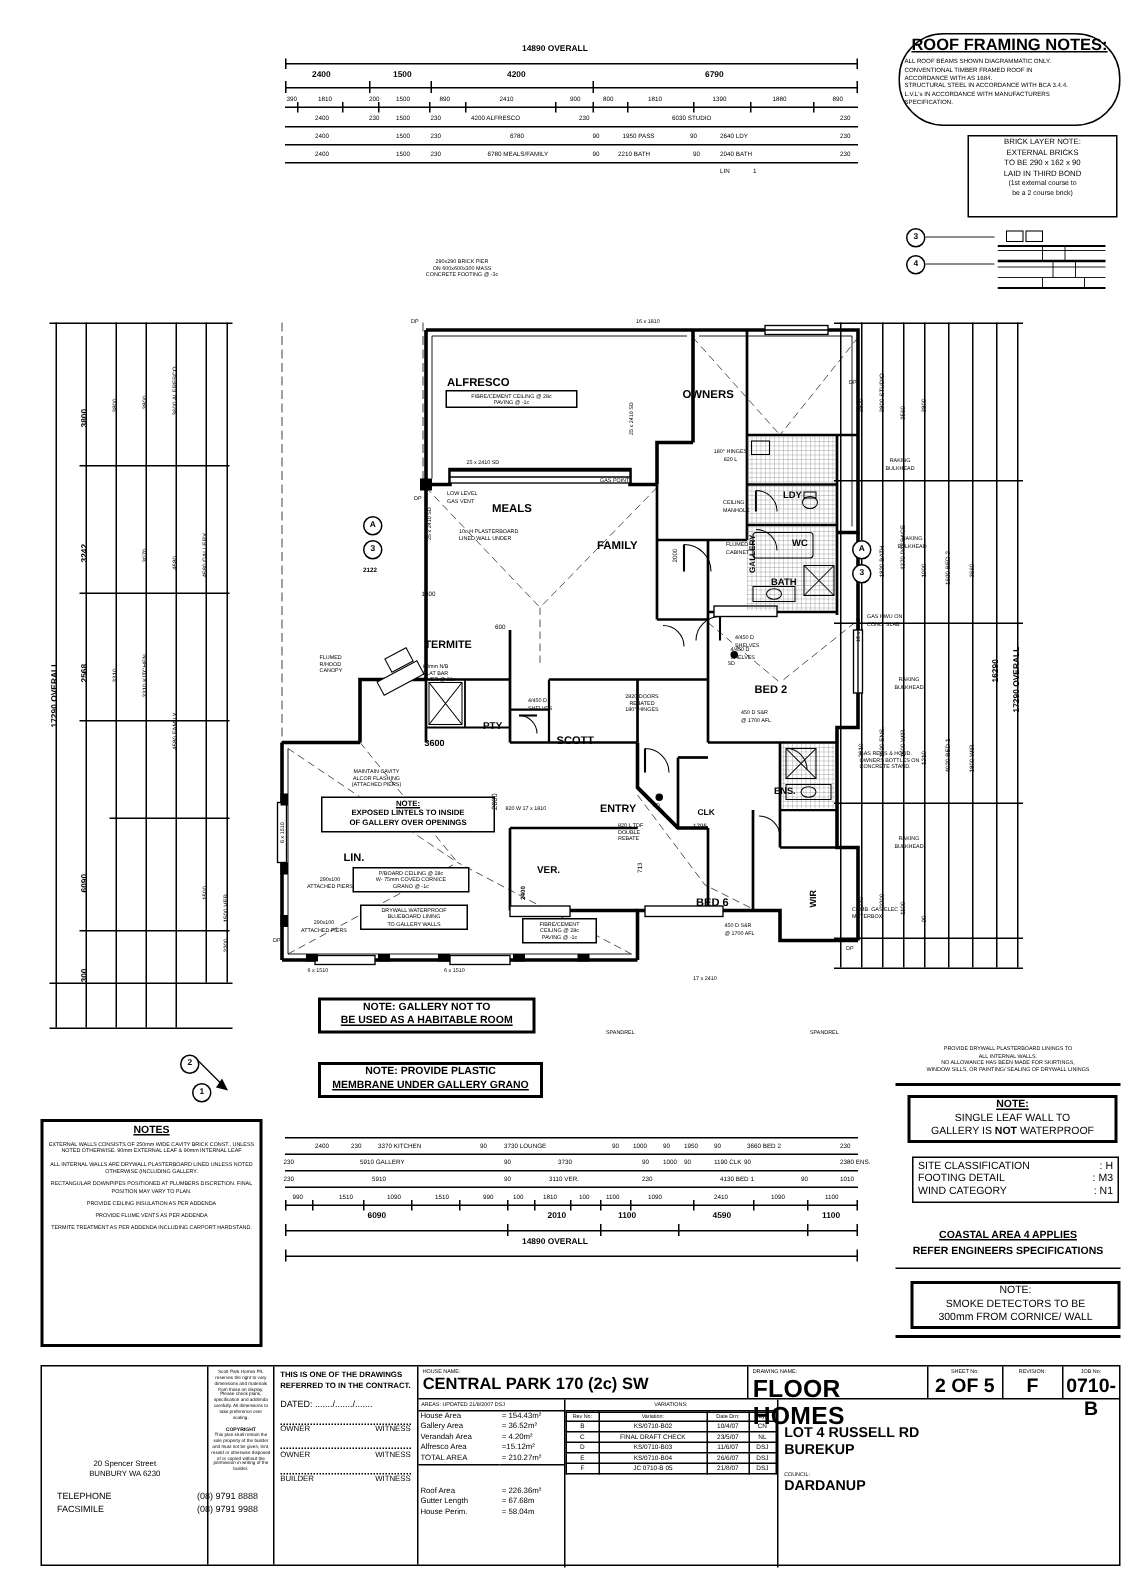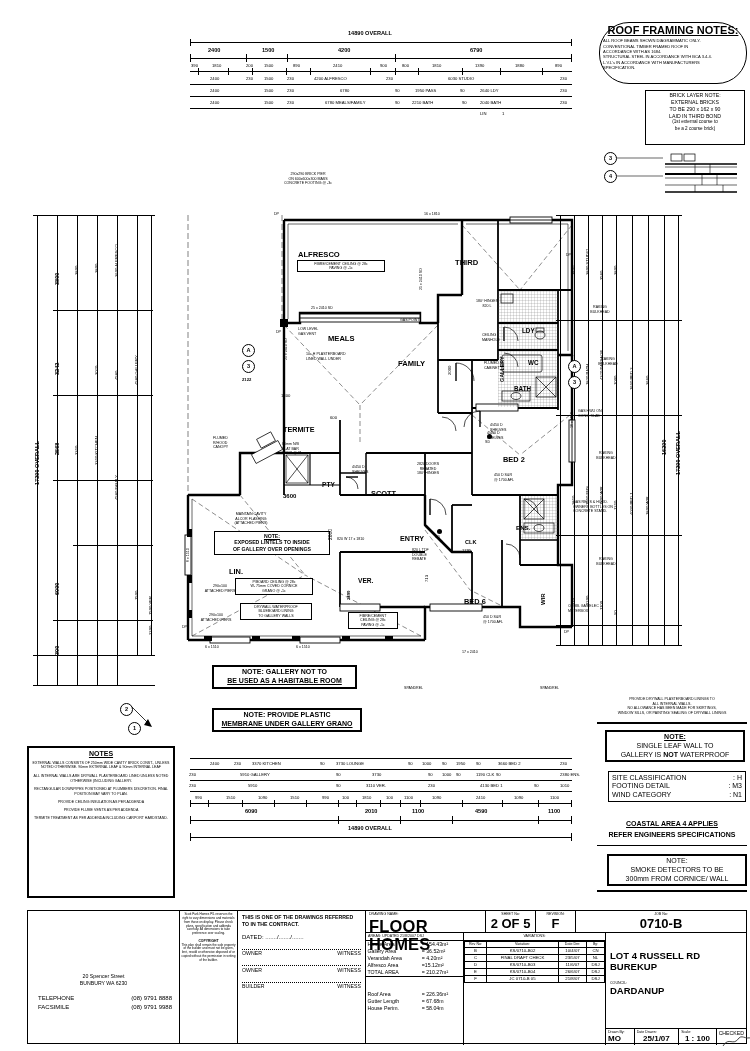--- a/index.html
+++ b/index.html
@@ -470,21 +470,21 @@
         <rect x="7" y="415" width="5" height="8"></rect>
       </g>
 
       <g fill="#000">
           <rect x="100" y="124" width="8" height="8"></rect>
         </g>
     </svg>
   </div>
 
   <div class="room-label" style="left:298px; top:250px; font-size:7.6px;">ALFRESCO</div>
-  <div class="room-label" style="left:455px; top:258px; font-size:7.6px;">THIRD</div>
+  <div class="room-label" style="left:455px; top:258px; font-size:7.6px;">OWNERS</div>
   <div class="room-label" style="left:328px; top:334px; font-size:7.6px;">MEALS</div>
   <div class="room-label" style="left:398px; top:359px; font-size:7.6px;">FAMILY</div>
   <div class="room-label" style="left:522px; top:327px; font-size:6.3px;">LDY</div>
   <div class="room-label" style="left:528px; top:359px; font-size:6.3px;">WC</div>
   <div class="room-label" style="left:514px; top:385px; font-size:6.3px;">BATH</div>
   <div class="room-label" style="left:283px; top:425px; font-size:7.2px;">TERMITE</div>
   <div class="room-label" style="left:322px; top:481px; font-size:6.6px;">PTY</div>
   <div class="room-label" style="left:371px; top:489px; font-size:7.4px;">SCOTT</div>
   <div class="room-label" style="left:503px; top:455px; font-size:7.4px;">BED 2</div>
   <div class="room-label" style="left:465px; top:539px; font-size:5.6px;">CLK</div>
@@ -873,20 +873,24 @@
           <div style="display:flex; justify-content:space-between; border-top:0.7px dotted #000; padding-top:0.5px; margin-top:8px;">
             <span class="t5">BUILDER</span>
             <span class="t5">WITNESS</span>
           </div>
         </div>
       </div>
 
       <div style="flex:1; position:relative;">
 
         <div style="display:flex; border-bottom:1.2px solid #000; height:22px;">
+          <div style="width:220px; border-right:1.2px solid #000; padding:1px 3px;">
+            <div class="tiny">HOUSE NAME:</div>
+            <div class="t11 b">CENTRAL PARK 170 (2c) SW</div>
+          </div>
           <div style="width:120px; border-right:1.2px solid #000; padding:1px 3px;">
             <div class="tiny">DRAWING NAME:</div>
             <div class="t16 b" style="letter-spacing:0.2px;">FLOOR HOMES</div>
           </div>
           <div style="width:50px; border-right:1.2px solid #000; padding:1px 2px; text-align:center;">
             <div class="tiny">SHEET No:</div>
             <div class="t13 b">2 OF 5</div>
           </div>
           <div style="width:40px; border-right:1.2px solid #000; padding:1px 2px; text-align:center;">
             <div class="tiny">REVISION:</div>
@@ -983,41 +987,20 @@
             </tbody>
               </table>
           </div>
 
           <div style="flex:1; position:relative; padding:3px 4px;">
             <div class="t9 b" style="margin-top:14px;">LOT 4 RUSSELL RD</div>
             <div class="t9 b">BUREKUP</div>
             <div class="tiny" style="margin-top:8px;">COUNCIL:</div>
             <div class="t9 b">DARDANUP</div>
 
-            <div style="position:absolute; left:0; bottom:0; width:100%; display:flex; border-top:1.2px solid #000;">
-              <div style="width:32px; border-right:0.9px solid #000; padding:1px 2px;">
-                <div class="tiny">Drawn By:</div>
-                <div class="t8 b">MO</div>
-              </div>
-              <div style="width:50px; border-right:0.9px solid #000; padding:1px 2px;">
-                <div class="tiny">Date Drawn:</div>
-                <div class="t8 b ctr">25/1/07</div>
-              </div>
-              <div style="width:42px; border-right:0.9px solid #000; padding:1px 2px;">
-                <div class="tiny">Scale:</div>
-                <div class="t8 b ctr">1 : 100</div>
-              </div>
-              <div style="flex:1; padding:1px 2px; position:relative;">
-                <div class="t5">CHECKED</div>
-                <svg width="40" height="16" viewBox="0 0 40 16" style="position:absolute; left:4px; top:4px;">
-                  <path d="M2,13 C8,3 12,14 18,5 C22,1 26,9 34,2" stroke="#333" stroke-width="0.9" fill="none"></path>
-                  <path d="M30,1 L38,3" stroke="#333" stroke-width="0.7" fill="none"></path>
-                </svg>
-              </div>
-            </div>
           </div>
 
         </div>
       </div>
     </div>
   </div>
 
 </div>
 
 </body></html>

